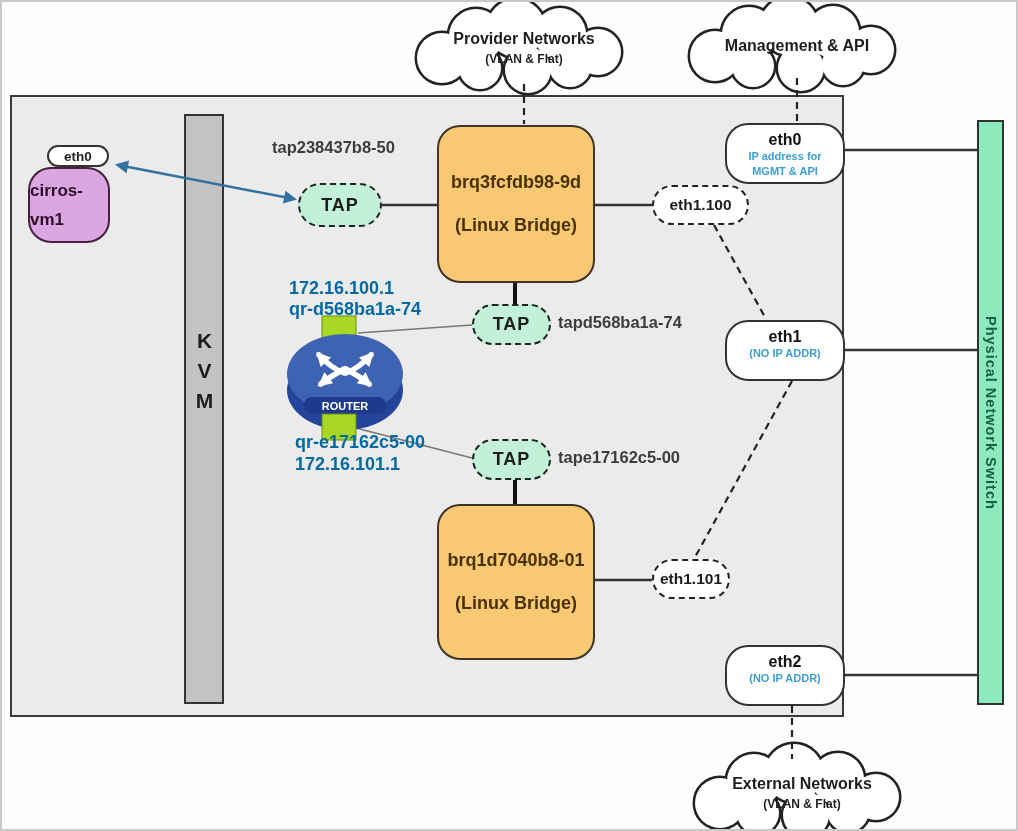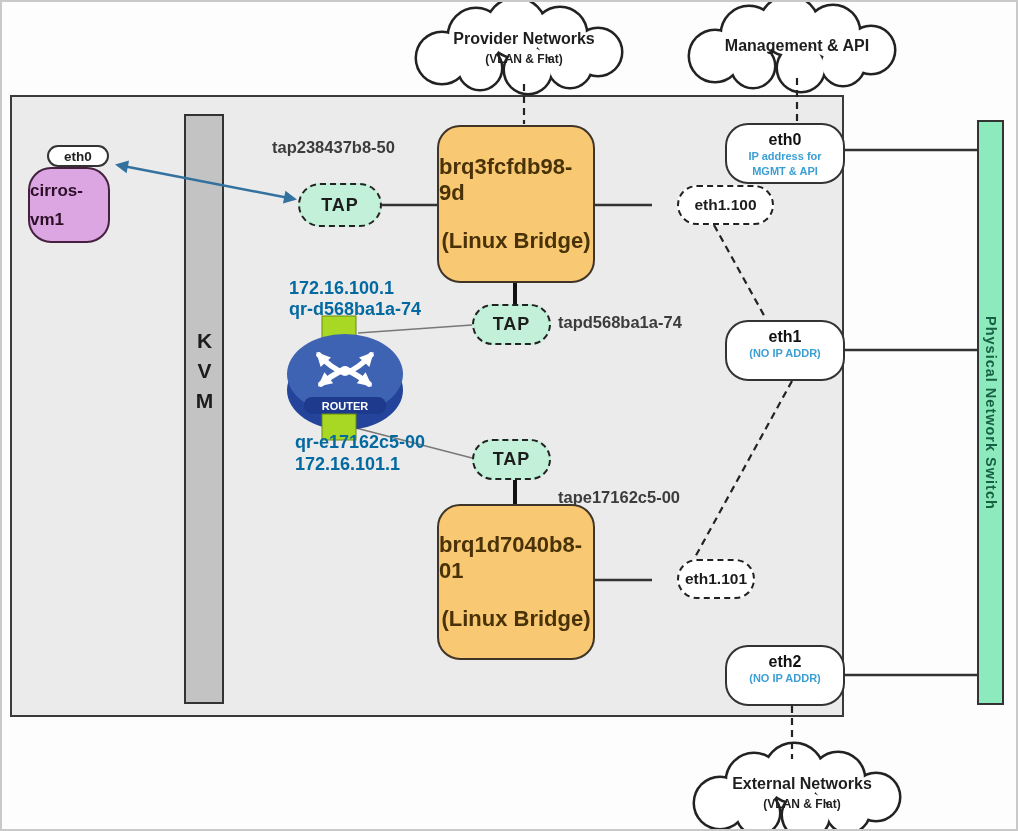--- a/index.html
+++ b/index.html
@@ -33,25 +33,25 @@
     border:2px solid #45213f;z-index:3;flex-direction:column;align-items:flex-start;
     justify-content:center;gap:9px;
     font-weight:700;font-size:17px;color:#2b1028;
   }
   .tap{
     background:var(--tap_fill,#c2f0d9);border:2.5px dashed #222;
     font-weight:700;font-size:18px;color:#1d1d1d;letter-spacing:1px;
   }
   .bridge{
     background:var(--bridge_fill,#f8c972);border:2.5px solid #3f3428;
-    flex-direction:column;gap:22px;font-weight:600;font-size:22px;
+    flex-direction:column;gap:22px;font-weight:600;font-size:18px;
     color:var(--bridge_text,#4a3208);text-align:left;
   }
   .vlan{
-    background:#fff;border:2.5px dashed #222;font-weight:600;font-size:15.5px;color:#1d1d1d;margin-left:25px;
+    background:#fff;border:2.5px dashed #222;font-weight:600;font-size:15.5px;color:#1d1d1d;
   }
   .nic{
     background:#fff;border:2px solid #333;flex-direction:column;justify-content:flex-start;
     padding-top:6px;gap:1px;
   }
   .nic .nic-name{font-size:16px;font-weight:600;color:#111;}
   .nic .nic-note{font-size:11px;font-weight:600;color:var(--note_blue,#3b9fd4);line-height:1.25;}
   .switch{
     left:975px;top:118px;width:27px;height:585px;background:var(--switch_fill,#8deabc);
     border:2px solid #333;z-index:3;display:flex;align-items:center;justify-content:center;
@@ -181,21 +181,21 @@
   </div>
 
   <div class="abs iplbl" style="left:287px;top:276px;">172.16.100.1</div>
   <div class="abs iplbl" style="left:287px;top:297px;">qr-d568ba1a-74</div>
   <div class="abs box tap" style="left:470px;top:302px;width:79px;height:41px;">TAP</div>
   <div class="abs taplbl" style="left:556px;top:311px;">tapd568ba1a-74</div>
 
   <div class="abs iplbl" style="left:293px;top:430px;">qr-e17162c5-00</div>
   <div class="abs iplbl" style="left:293px;top:452px;">172.16.101.1</div>
   <div class="abs box tap" style="left:470px;top:437px;width:79px;height:41px;">TAP</div>
-  <div class="abs taplbl" style="left:556px;top:446px;margin-top:40px;">tape17162c5-00</div>
+  <div class="abs taplbl" style="left:556px;top:446px;">tape17162c5-00</div>
 
   <div class="abs box bridge" style="left:435px;top:502px;width:158px;height:156px;">
     <span>brq1d7040b8-01</span>
     <span>(Linux Bridge)</span>
   </div>
   <div class="abs box vlan" style="left:650px;top:557px;width:78px;height:40px;">eth1.101</div>
 
   <div class="abs box nic" style="left:723px;top:318px;width:120px;height:61px;">
     <span class="nic-name">eth1</span>
     <span class="nic-note">(NO IP ADDR)</span>

